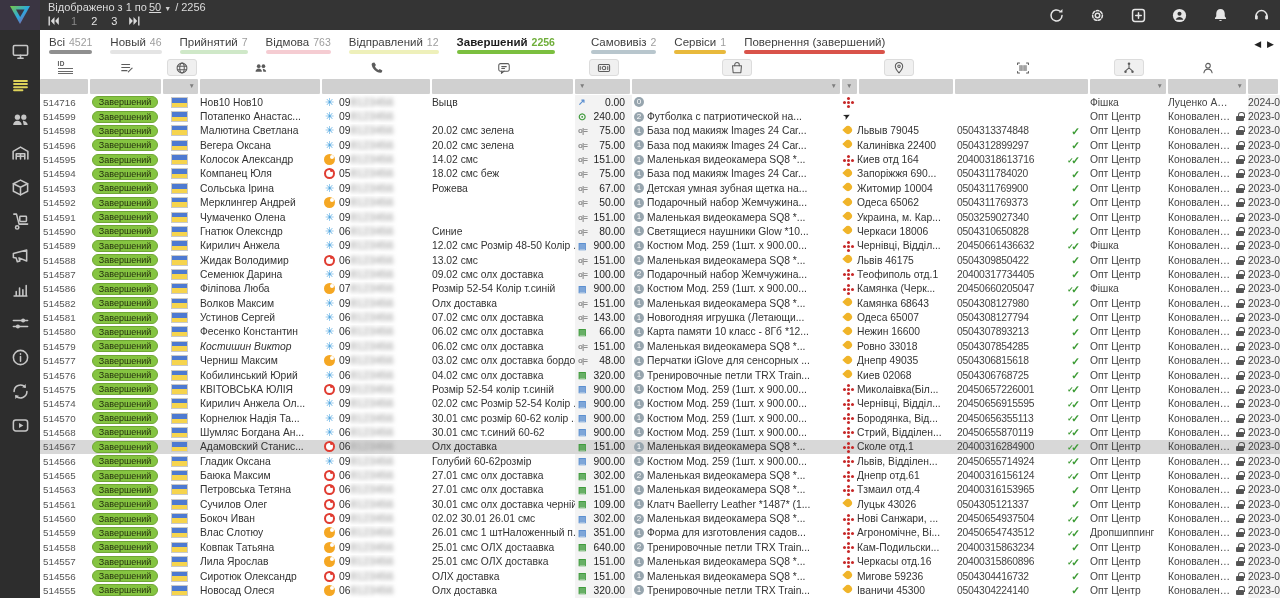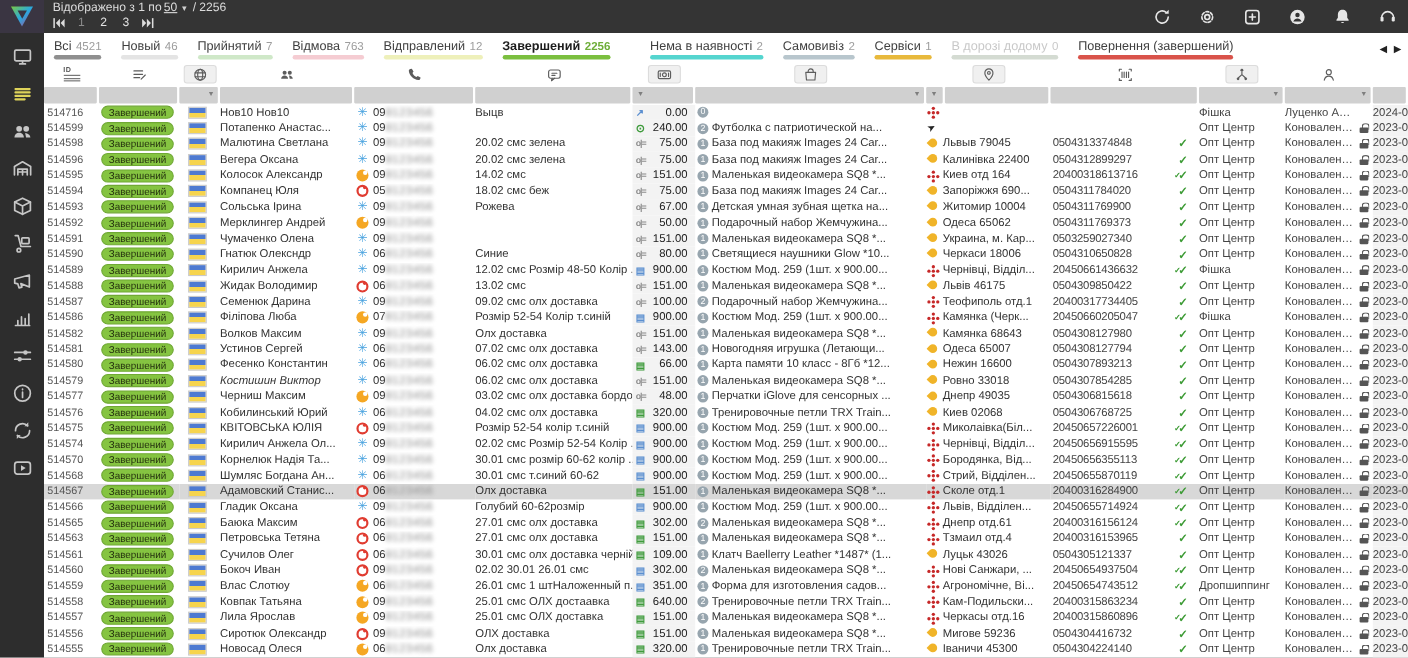--- a/index.html
+++ b/index.html
@@ -243,34 +243,26 @@
         <div class="tund" style="background: rgb(238, 240, 186);"></div>
       </div>
       <div class="tab active">
         <div class="tabrow1"><span>Завершений</span><span class="cnt">2256</span></div>
         <div class="tund" style="background: rgb(123, 191, 63);"></div>
       </div>
       <div class="tab faded">
         <div class="tund" style="background: rgb(249, 224, 228);"></div>
       </div>
       <div class="tab">
-        <div class="tabrow1"><span>Нема в наявності</span><span class="cnt">2</span></div>
-        <div class="tund" style="background: rgb(85, 213, 207);"></div>
-      </div>
-      <div class="tab">
         <div class="tabrow1"><span>Самовивіз</span><span class="cnt">2</span></div>
         <div class="tund" style="background: rgb(184, 198, 205);"></div>
       </div>
       <div class="tab">
         <div class="tabrow1"><span>Сервіси</span><span class="cnt">1</span></div>
         <div class="tund" style="background: rgb(232, 185, 60);"></div>
-      </div>
-      <div class="tab faded">
-        <div class="tabrow1"><span>В дорозі додому</span><span class="cnt">0</span></div>
-        <div class="tund" style="background: rgb(212, 219, 210);"></div>
       </div>
       <div class="tab">
         <div class="tabrow1"><span>Повернення (завершений)</span></div>
         <div class="tund" style="background: rgb(217, 83, 74);"></div>
       </div>
     </div>
   <div class="tabnav">
     <span>◀</span>
     <span>▶</span>
   </div>

